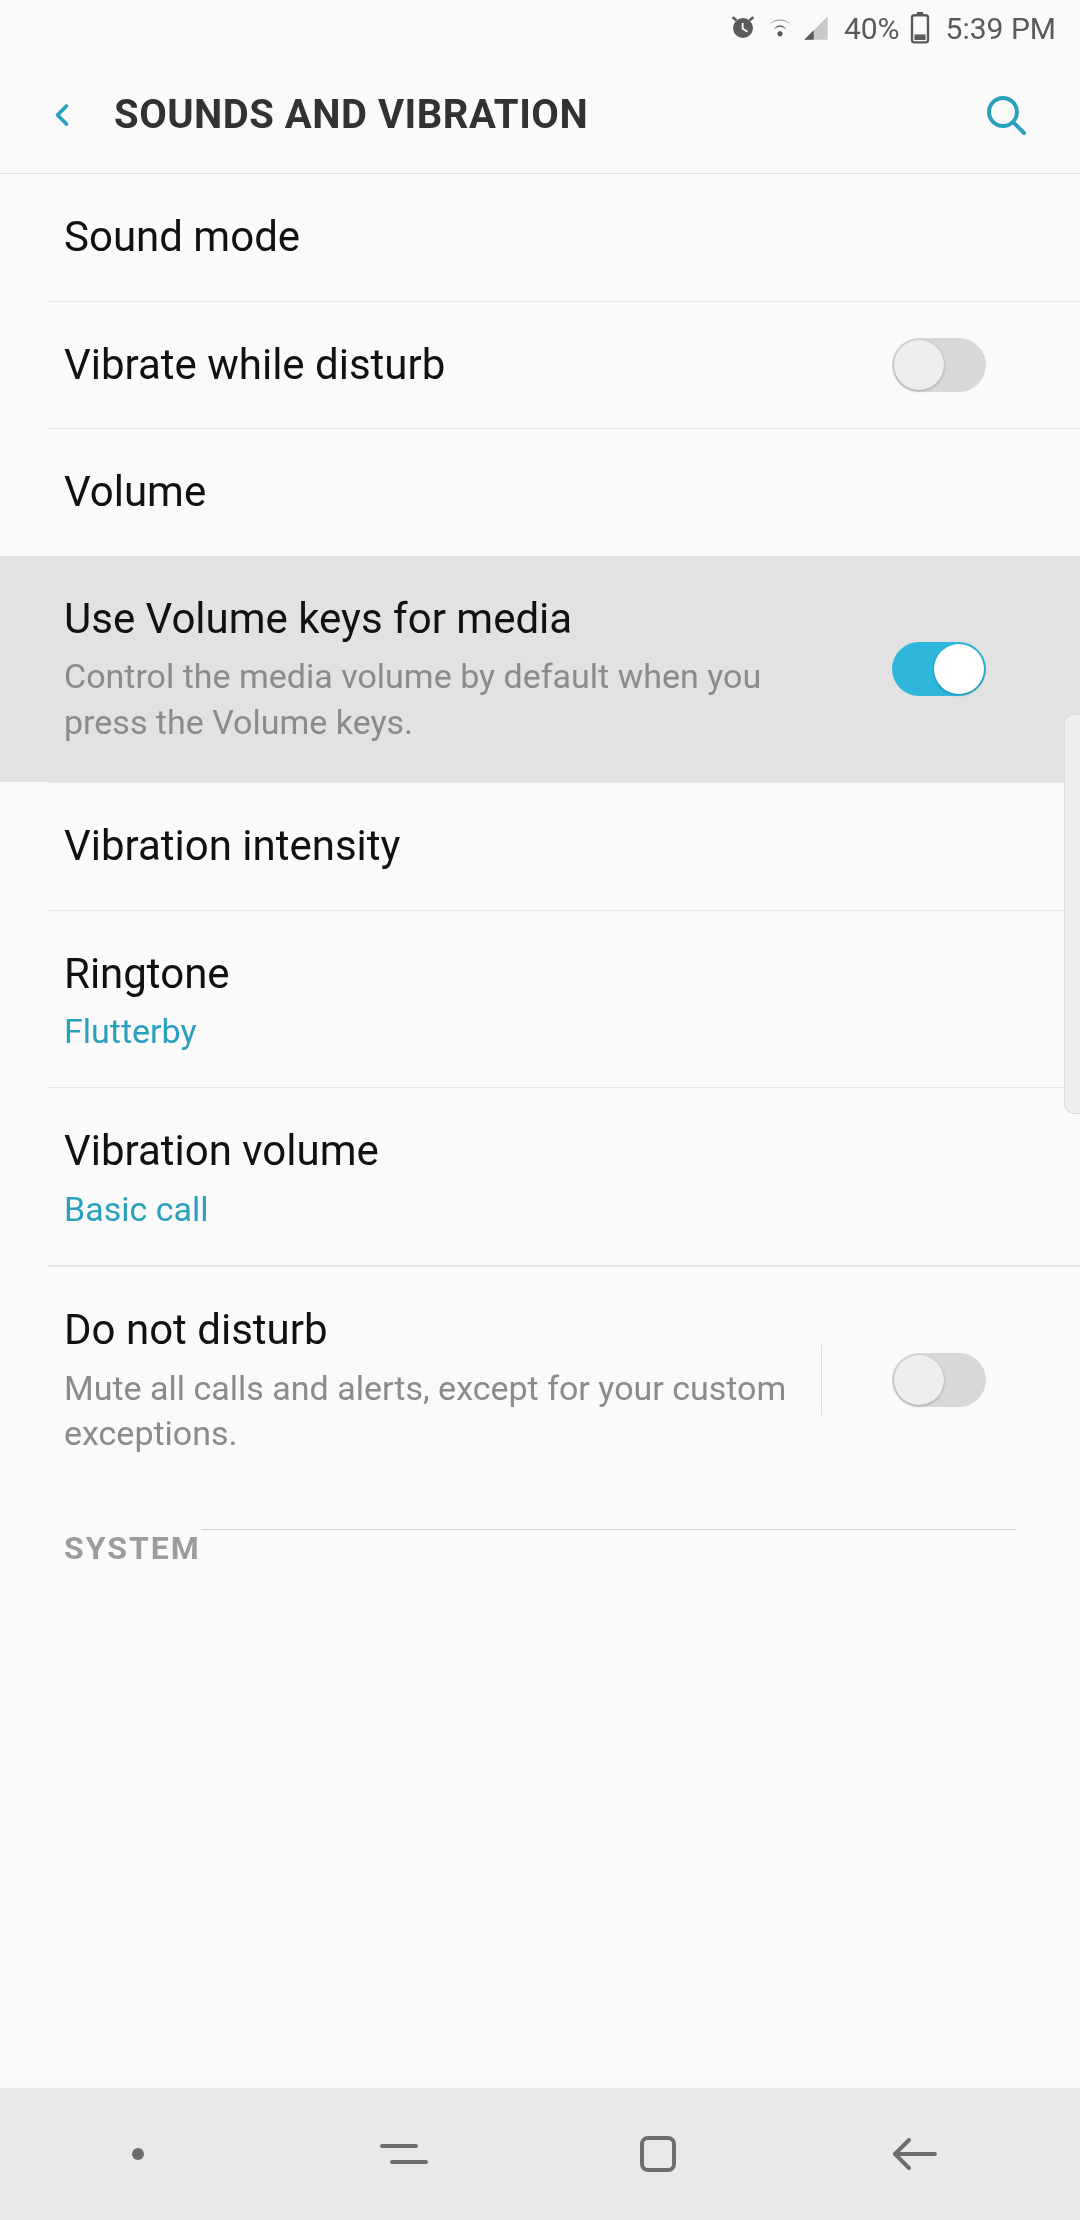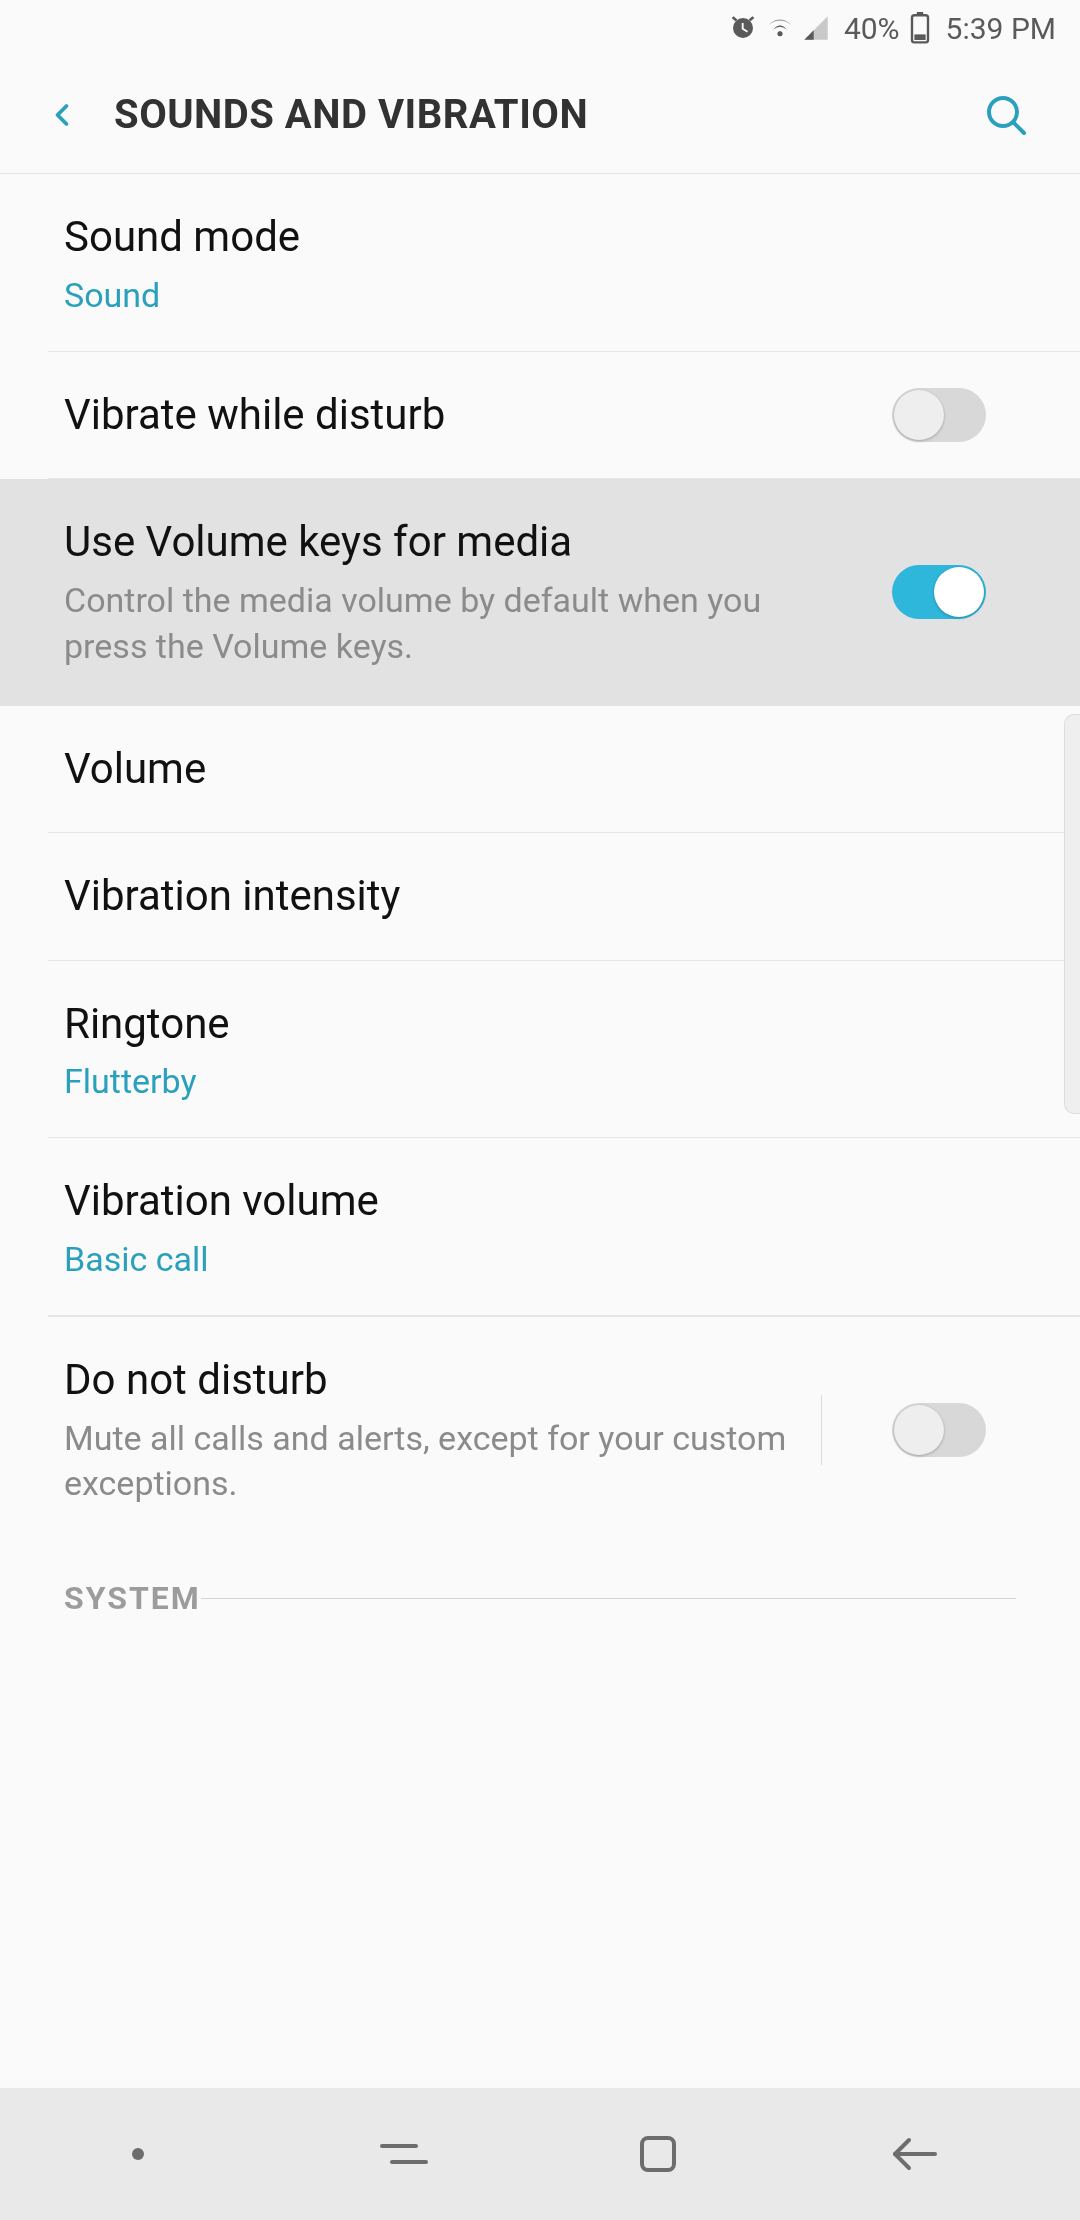--- a/index.html
+++ b/index.html
@@ -121,21 +121,21 @@
   .vrule {
     width: 1px;
     height: 70px;
     background: #dcdcdc;
     margin: 0 40px 0 30px;
     align-self: center;
   }
 
   .section-header {
     display: flex;
-    align-items: center;
+    align-items: flex-start;
     padding: 36px 64px 0 64px;
   }
   .section-header .label {
     font-size: 32px;
     font-weight: 700;
     color: #9c9c9c;
     letter-spacing: 2px;
   }
   .section-header .line {
     flex: 1;
@@ -221,46 +221,45 @@
         <circle cx="10.5" cy="10.5" r="7"></circle>
         <line x1="21" y1="21" x2="15.8" y2="15.8"></line>
       </svg>
   </div>
 </div>
 
 <div class="content">
 
   <div class="row">
     <div class="row-title">Sound mode</div>
-    <div class="row-value">Sound</div>
   </div>
   <div class="divider"></div>
 
   <div class="row row-flex">
     <div class="text-col">
       <div class="row-title">Vibrate while disturb</div>
     </div>
     <div class="toggle off">
         <div class="knob"></div>
       </div>
   </div>
   <div class="divider"></div>
+
+  <div class="row">
+    <div class="row-title">Volume</div>
+  </div>
 
   <div class="row row-flex hl">
     <div class="text-col">
       <div class="row-title">Use Volume keys for media</div>
       <div class="row-desc">Control the media volume by default when you press the Volume keys.</div>
     </div>
     <div class="toggle on">
         <div class="knob"></div>
       </div>
-  </div>
-
-  <div class="row">
-    <div class="row-title">Volume</div>
   </div>
   <div class="divider"></div>
 
   <div class="row">
     <div class="row-title">Vibration intensity</div>
   </div>
   <div class="divider"></div>
 
   <div class="row">
     <div class="row-title">Ringtone</div>

